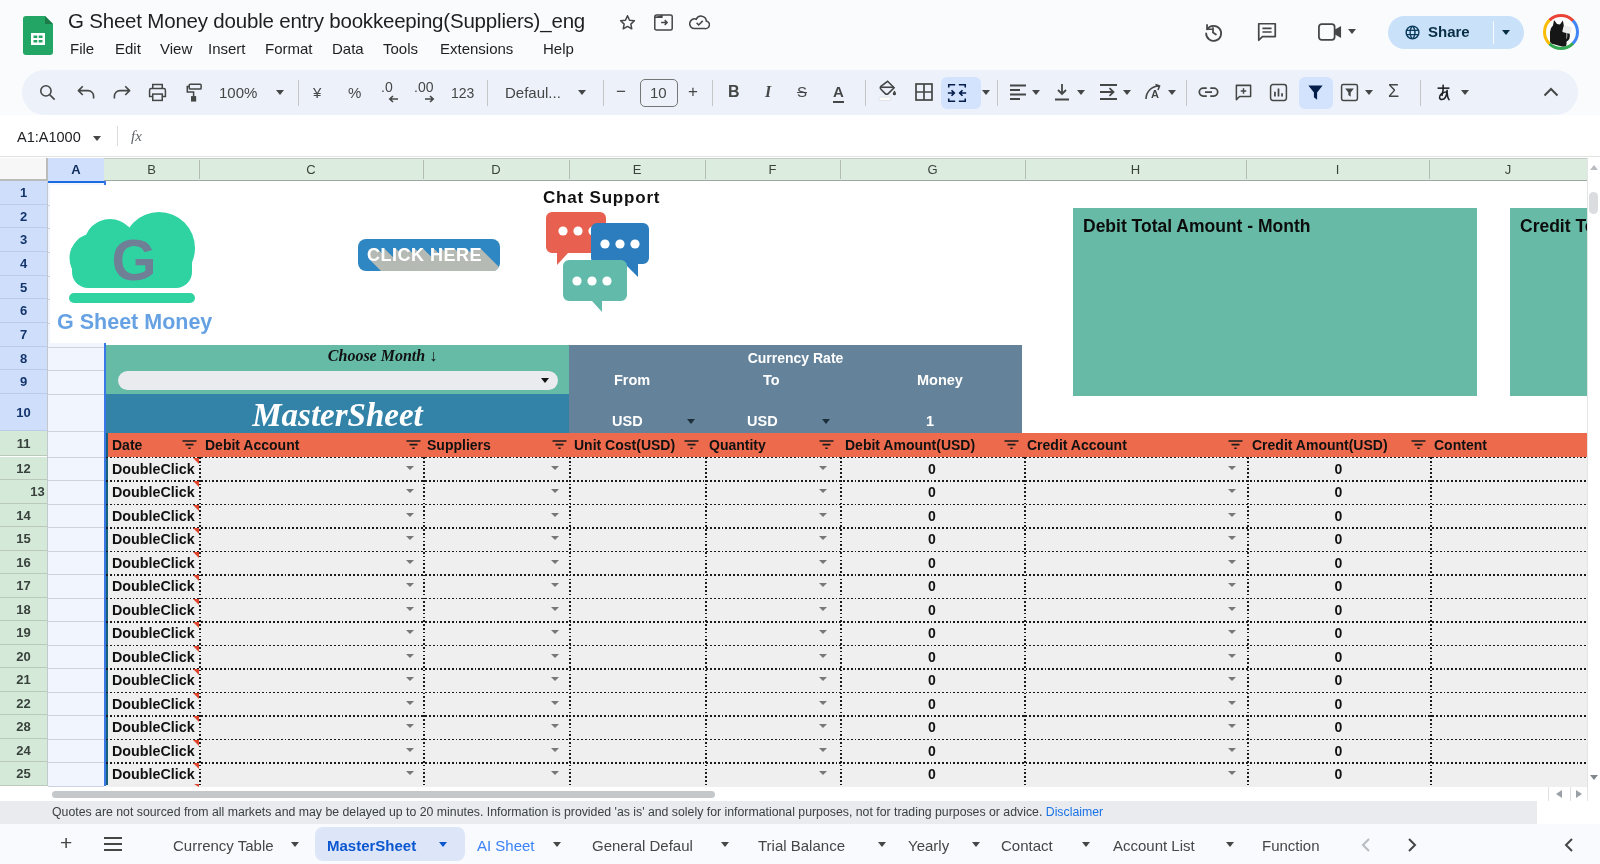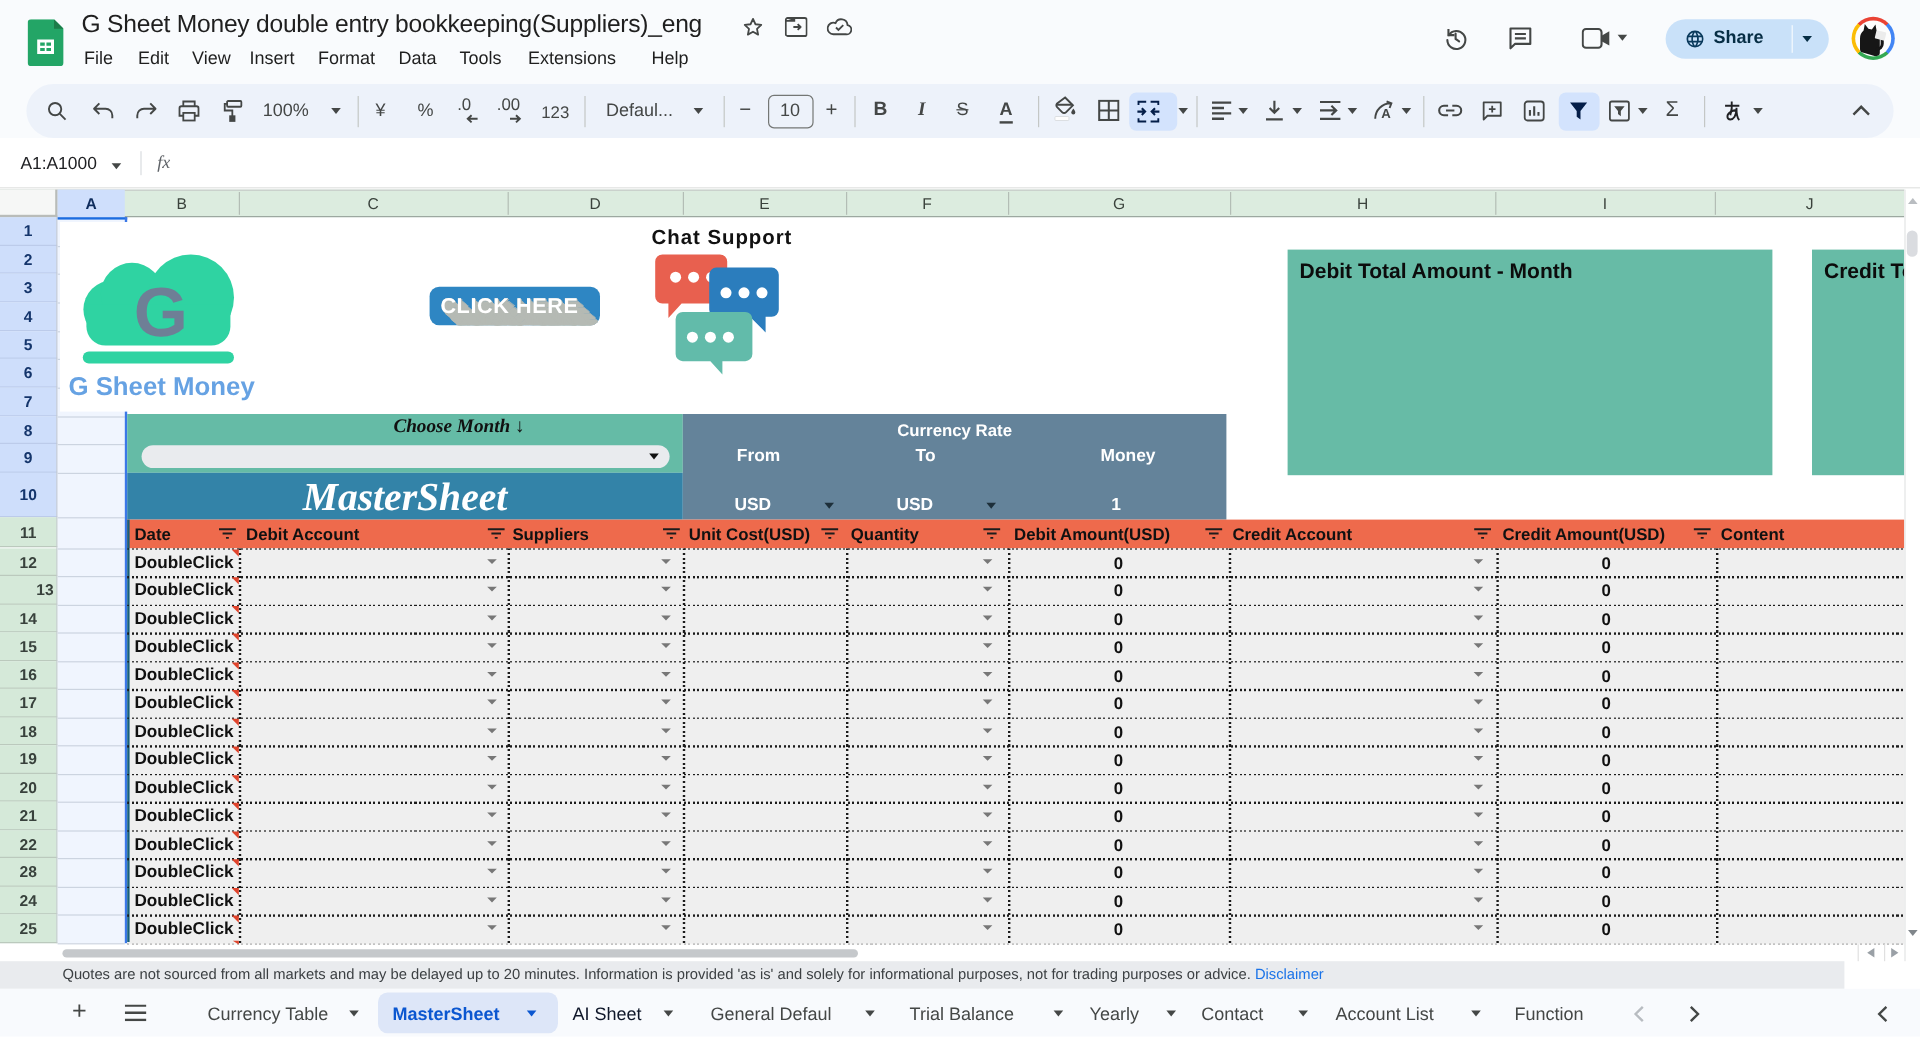--- a/index.html
+++ b/index.html
@@ -562,21 +562,21 @@
 <div class="abs" style="left:0;top:824px;width:1600px;height:40px;background:#f8fafd;"></div>
 <div class="abs" style="left:60px;top:833px;font-size:21px;color:#444746;line-height:20px;">+</div>
 <svg class="abs" style="left:104px;top:837px" width="18" height="14" viewBox="0 0 18 14" stroke="#444746" stroke-width="2">
   <path d="M0 1 h18 M0 7 h18 M0 13 h18"></path>
 </svg>
 <div class="abs" style="left:163px;top:837px;font-size:15px;color:#444746;margin-left:10px;">Currency Table</div>
 <div class="dd" style="left:291px;top:842px;border-left-width:4px;border-right-width:4px;"></div>
 <div class="abs" style="left:315px;top:827px;width:150px;height:34px;border-radius:8px;background:#dde6f8;"></div>
 <div class="abs" style="left:327px;top:837px;font-size:15px;font-weight:bold;color:#0b57d0;">MasterSheet</div>
 <div class="dd" style="left:439px;top:842px;border-left-width:4px;border-right-width:4px;border-top-color:#0b57d0;"></div>
-<div class="abs" style="left:477px;top:837px;font-size:15px;color:#0f172a;">AI Sheet</div>
+<div class="abs" style="left:477px;top:837px;font-size:15px;color:#3b82f6;">AI Sheet</div>
 <div class="dd" style="left:553px;top:842px;border-left-width:4px;border-right-width:4px;"></div>
 <div class="abs" style="left:592px;top:837px;font-size:15px;color:#444746;">General Defaul</div>
 <div class="dd" style="left:721px;top:842px;border-left-width:4px;border-right-width:4px;"></div>
 <div class="abs" style="left:758px;top:837px;font-size:15px;color:#444746;">Trial Balance</div>
 <div class="dd" style="left:878px;top:842px;border-left-width:4px;border-right-width:4px;"></div>
 <div class="abs" style="left:908px;top:837px;font-size:15px;color:#444746;">Yearly</div>
 <div class="dd" style="left:972px;top:842px;border-left-width:4px;border-right-width:4px;"></div>
 <div class="abs" style="left:1001px;top:837px;font-size:15px;color:#444746;">Contact</div>
 <div class="dd" style="left:1082px;top:842px;border-left-width:4px;border-right-width:4px;"></div>
 <div class="abs" style="left:1113px;top:837px;font-size:15px;color:#444746;">Account List</div>

